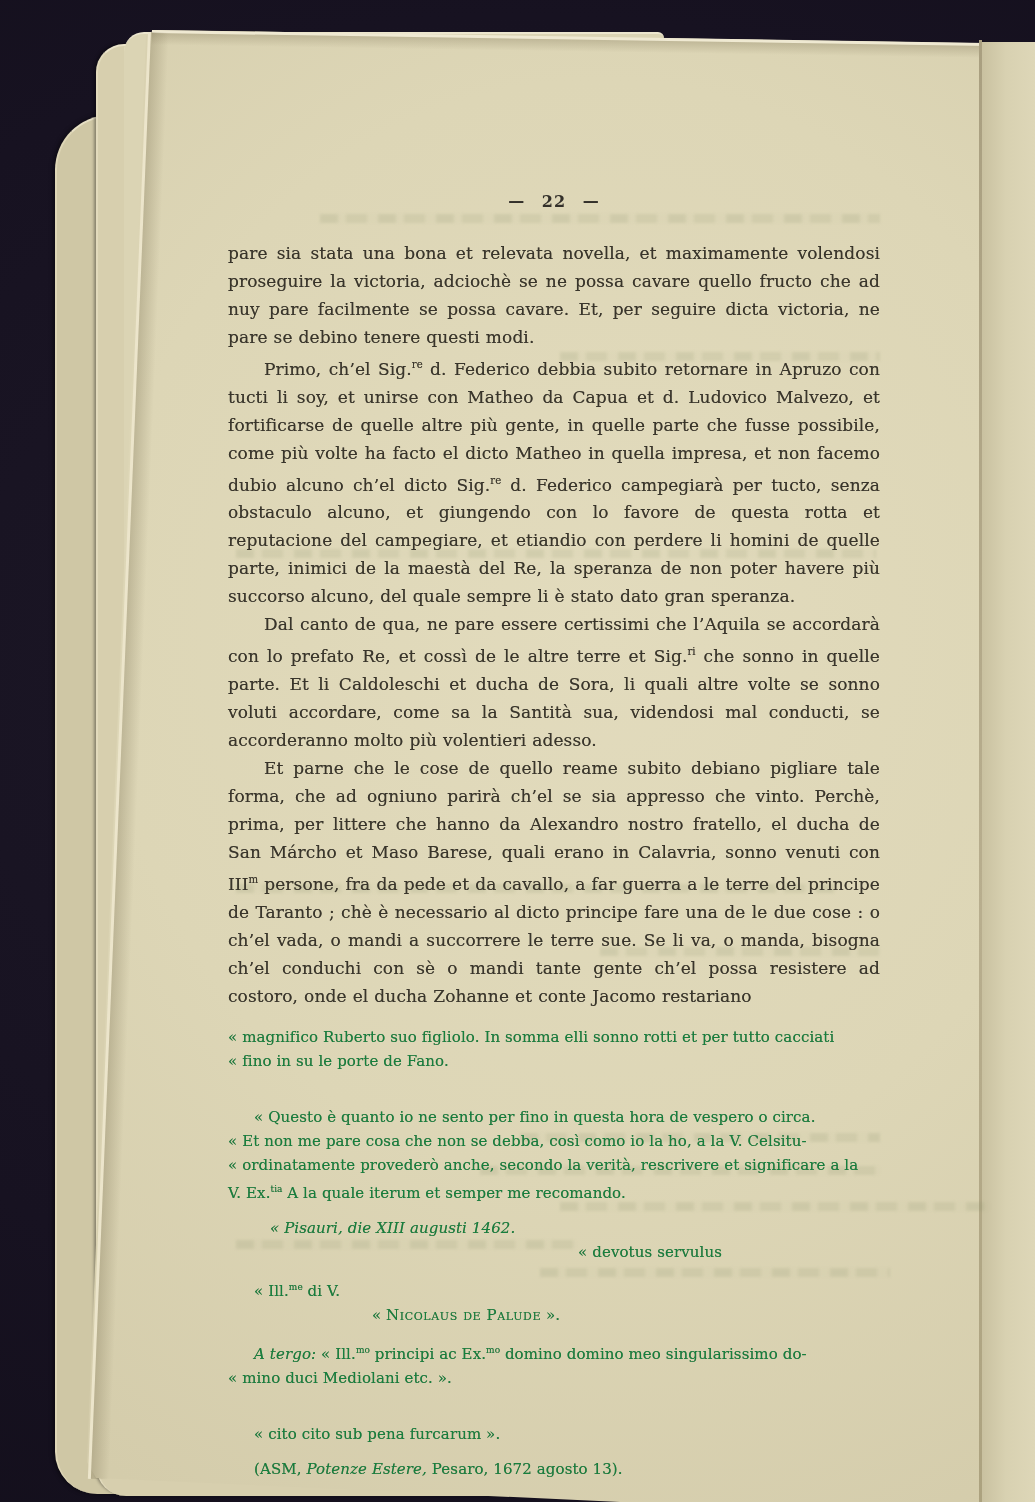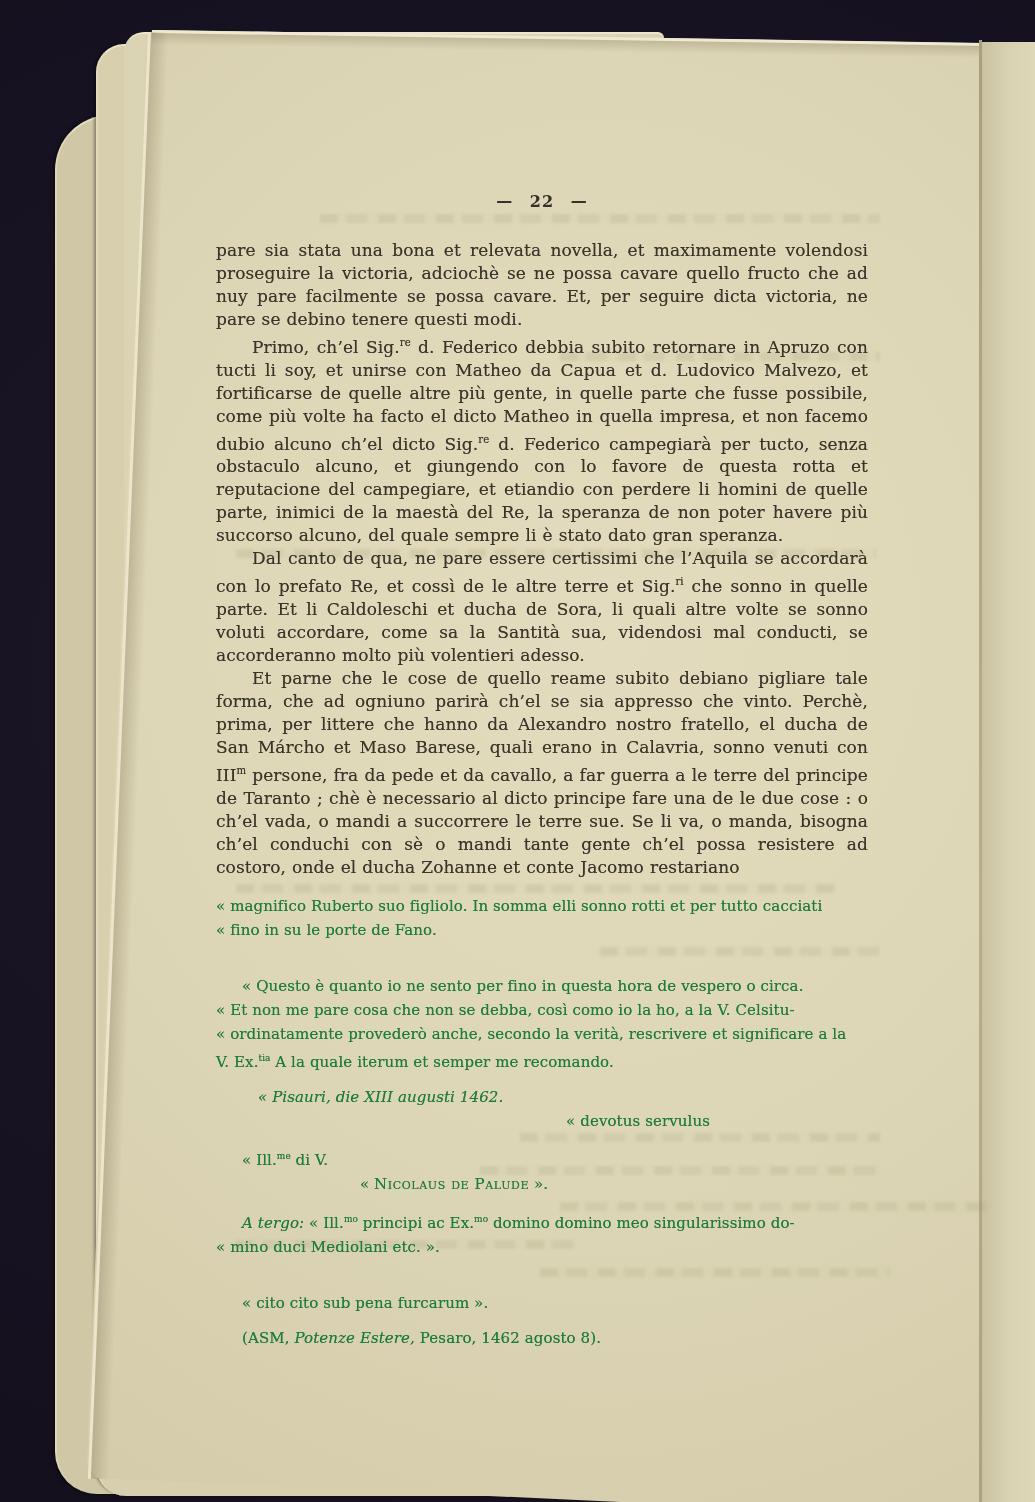--- a/index.html
+++ b/index.html
@@ -50,27 +50,27 @@
     transform:rotate(2.38deg);transform-origin:top left;
   }
   .gutter-crease{
     position:absolute;left:979px;top:40px;width:3px;height:1462px;
     background:linear-gradient(180deg,#a99f80,#b8ae8e 60%,#aca27f);
   }
   .facing-page{
     position:absolute;left:982px;top:42px;width:53px;height:1460px;
     background:linear-gradient(90deg,#c9c1a0 0,#d8d1b1 45%,#ded7b8 100%);
   }
-  .text-block{position:absolute;left:216px;top:192px;width:652px;color:#39352b;}
+  .text-block{position:absolute;left:228px;top:192px;width:652px;color:#39352b;}
   .page-number{
     text-align:center;font-size:16px;font-weight:bold;color:#33302a;
     word-spacing:10px;letter-spacing:1px;margin:0 0 28px 0;
   }
   .body-para{
-    margin:0;text-align:justify;font-size:17px;line-height:23px;
+    margin:0;text-align:justify;font-size:17px;line-height:28px;
     word-spacing:0.5px;letter-spacing:0.1px;
     text-shadow:0 0 0.4px rgba(46,42,33,0.55);
   }
   .body-para.indent{text-indent:36px;}
   #footnote-lines{margin-top:15px;}
   .fn-line{
     font-size:15px;line-height:24px;white-space:nowrap;color:#15803d;
     letter-spacing:0.1px;text-shadow:0 0 0.3px rgba(46,42,33,0.5);
   }
   .fn-line.ind{padding-left:26px;margin-top:32px;}
@@ -143,17 +143,17 @@
         <div class="fn-line"><span>« Et non me pare cosa che non se debba, così como io la ho, a la V. Celsitu-</span></div>
         <div class="fn-line"><span>« ordinatamente provederò anche, secondo la verità, rescrivere et significare a la</span></div>
         <div class="fn-line"><span>V. Ex.</span><span class="sup">tia</span><span> A la quale iterum et semper me recomando.</span></div>
         <div class="fn-line ind2 gap"><span class="it">« Pisauri, die XIII augusti 1462.</span></div>
         <div class="fn-line right"><span>« devotus servulus</span></div>
         <div class="fn-line ind gap"><span>« Ill.</span><span class="sup">me</span><span> di V.</span></div>
         <div class="fn-line right2"><span>« </span><span class="sc">Nicolaus de Palude</span><span> ».</span></div>
         <div class="fn-line ind gap"><span class="it">A tergo: </span><span>« Ill.</span><span class="sup">mo</span><span> principi ac Ex.</span><span class="sup">mo</span><span> domino domino meo singularissimo do-</span></div>
         <div class="fn-line"><span>« mino duci Mediolani etc. ».</span></div>
         <div class="fn-line ind"><span>« cito cito sub pena furcarum ».</span></div>
-        <div class="fn-line ind gap"><span>(ASM, </span><span class="it">Potenze Estere,</span><span> Pesaro, 1462 agosto 8).</span></div>
+        <div class="fn-line ind gap"><span>(ASM, </span><span class="it">Potenze Estere,</span><span> Pesaro, 1672 agosto 13).</span></div>
       </div>
   </div>
 
 </div>
 
 </body></html>

